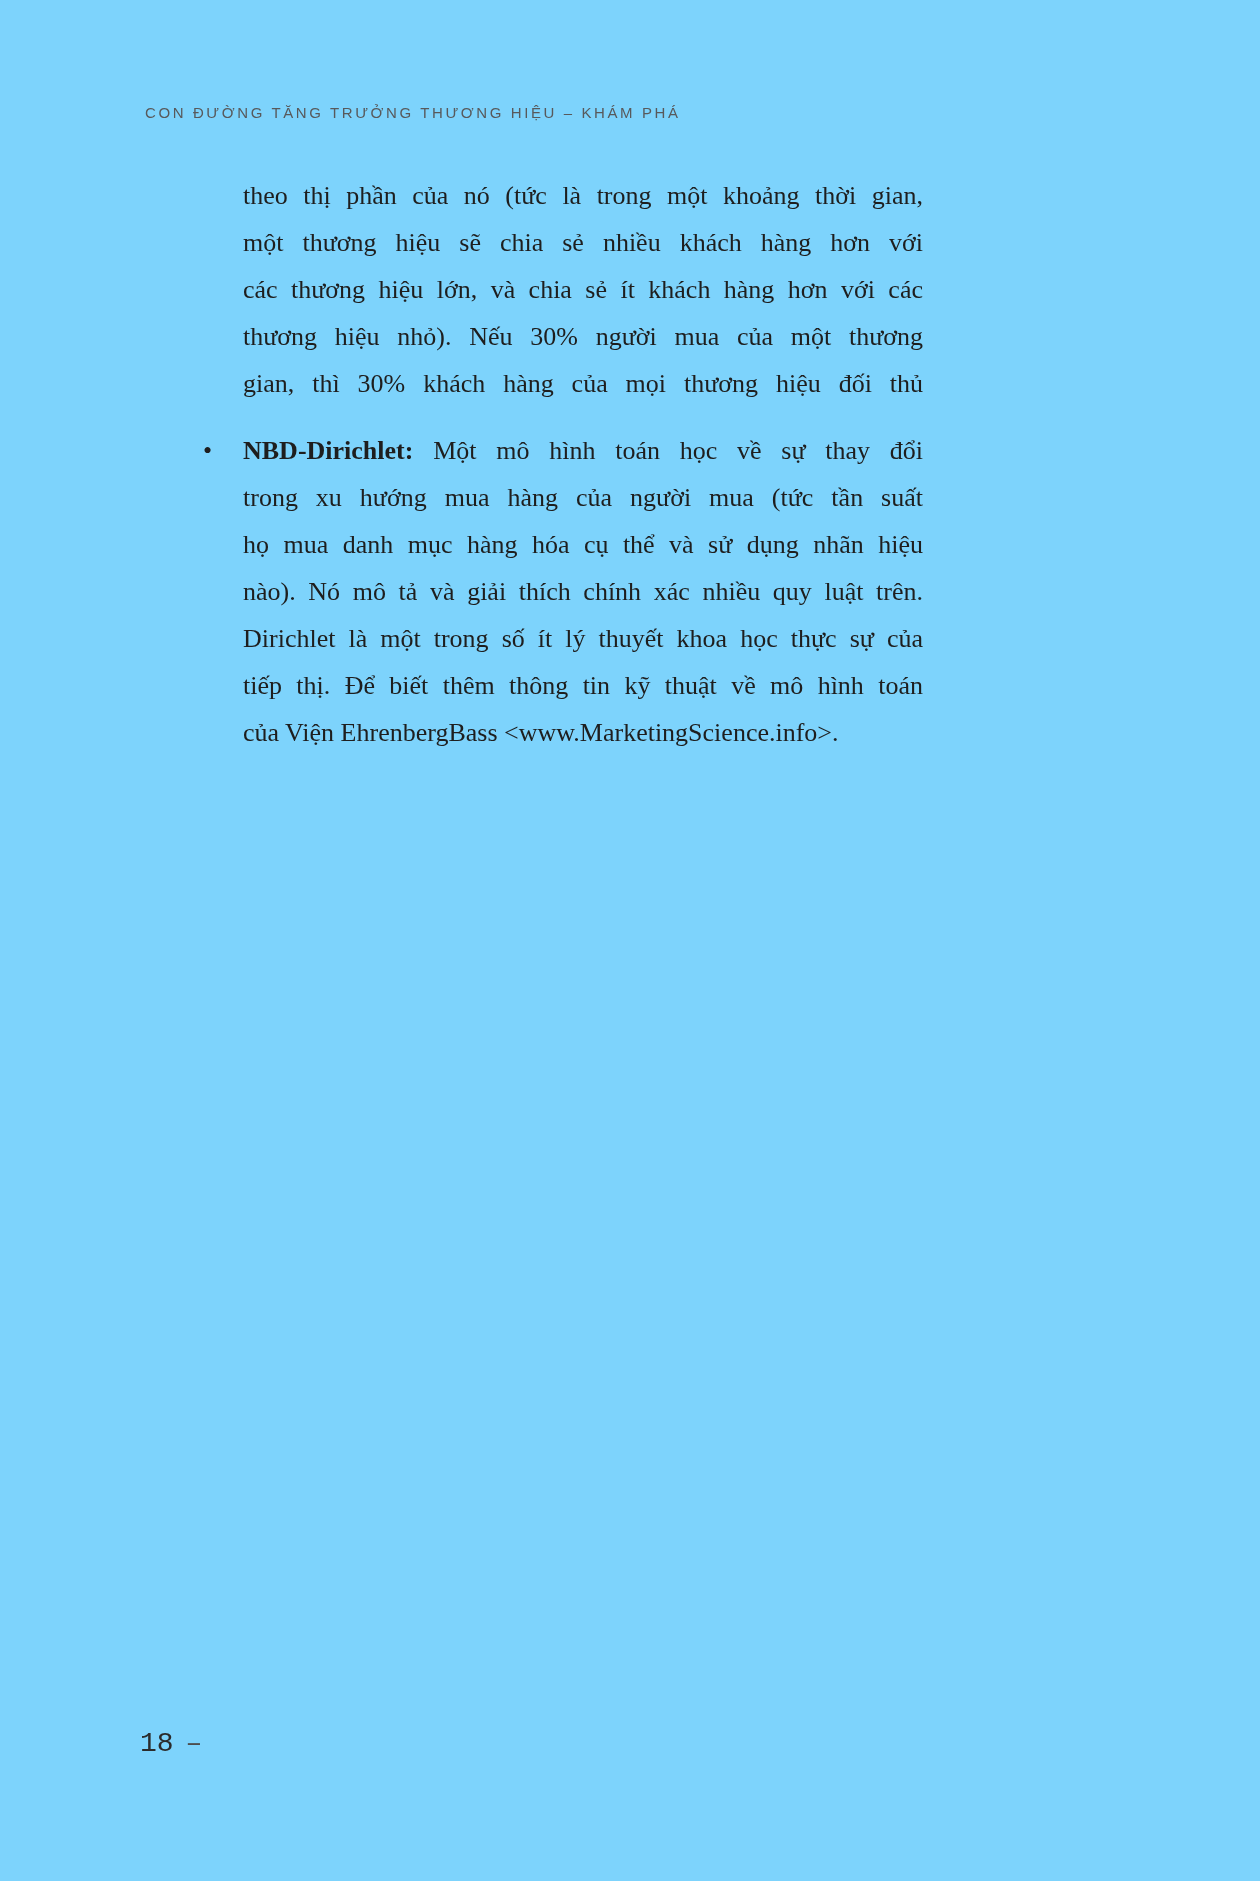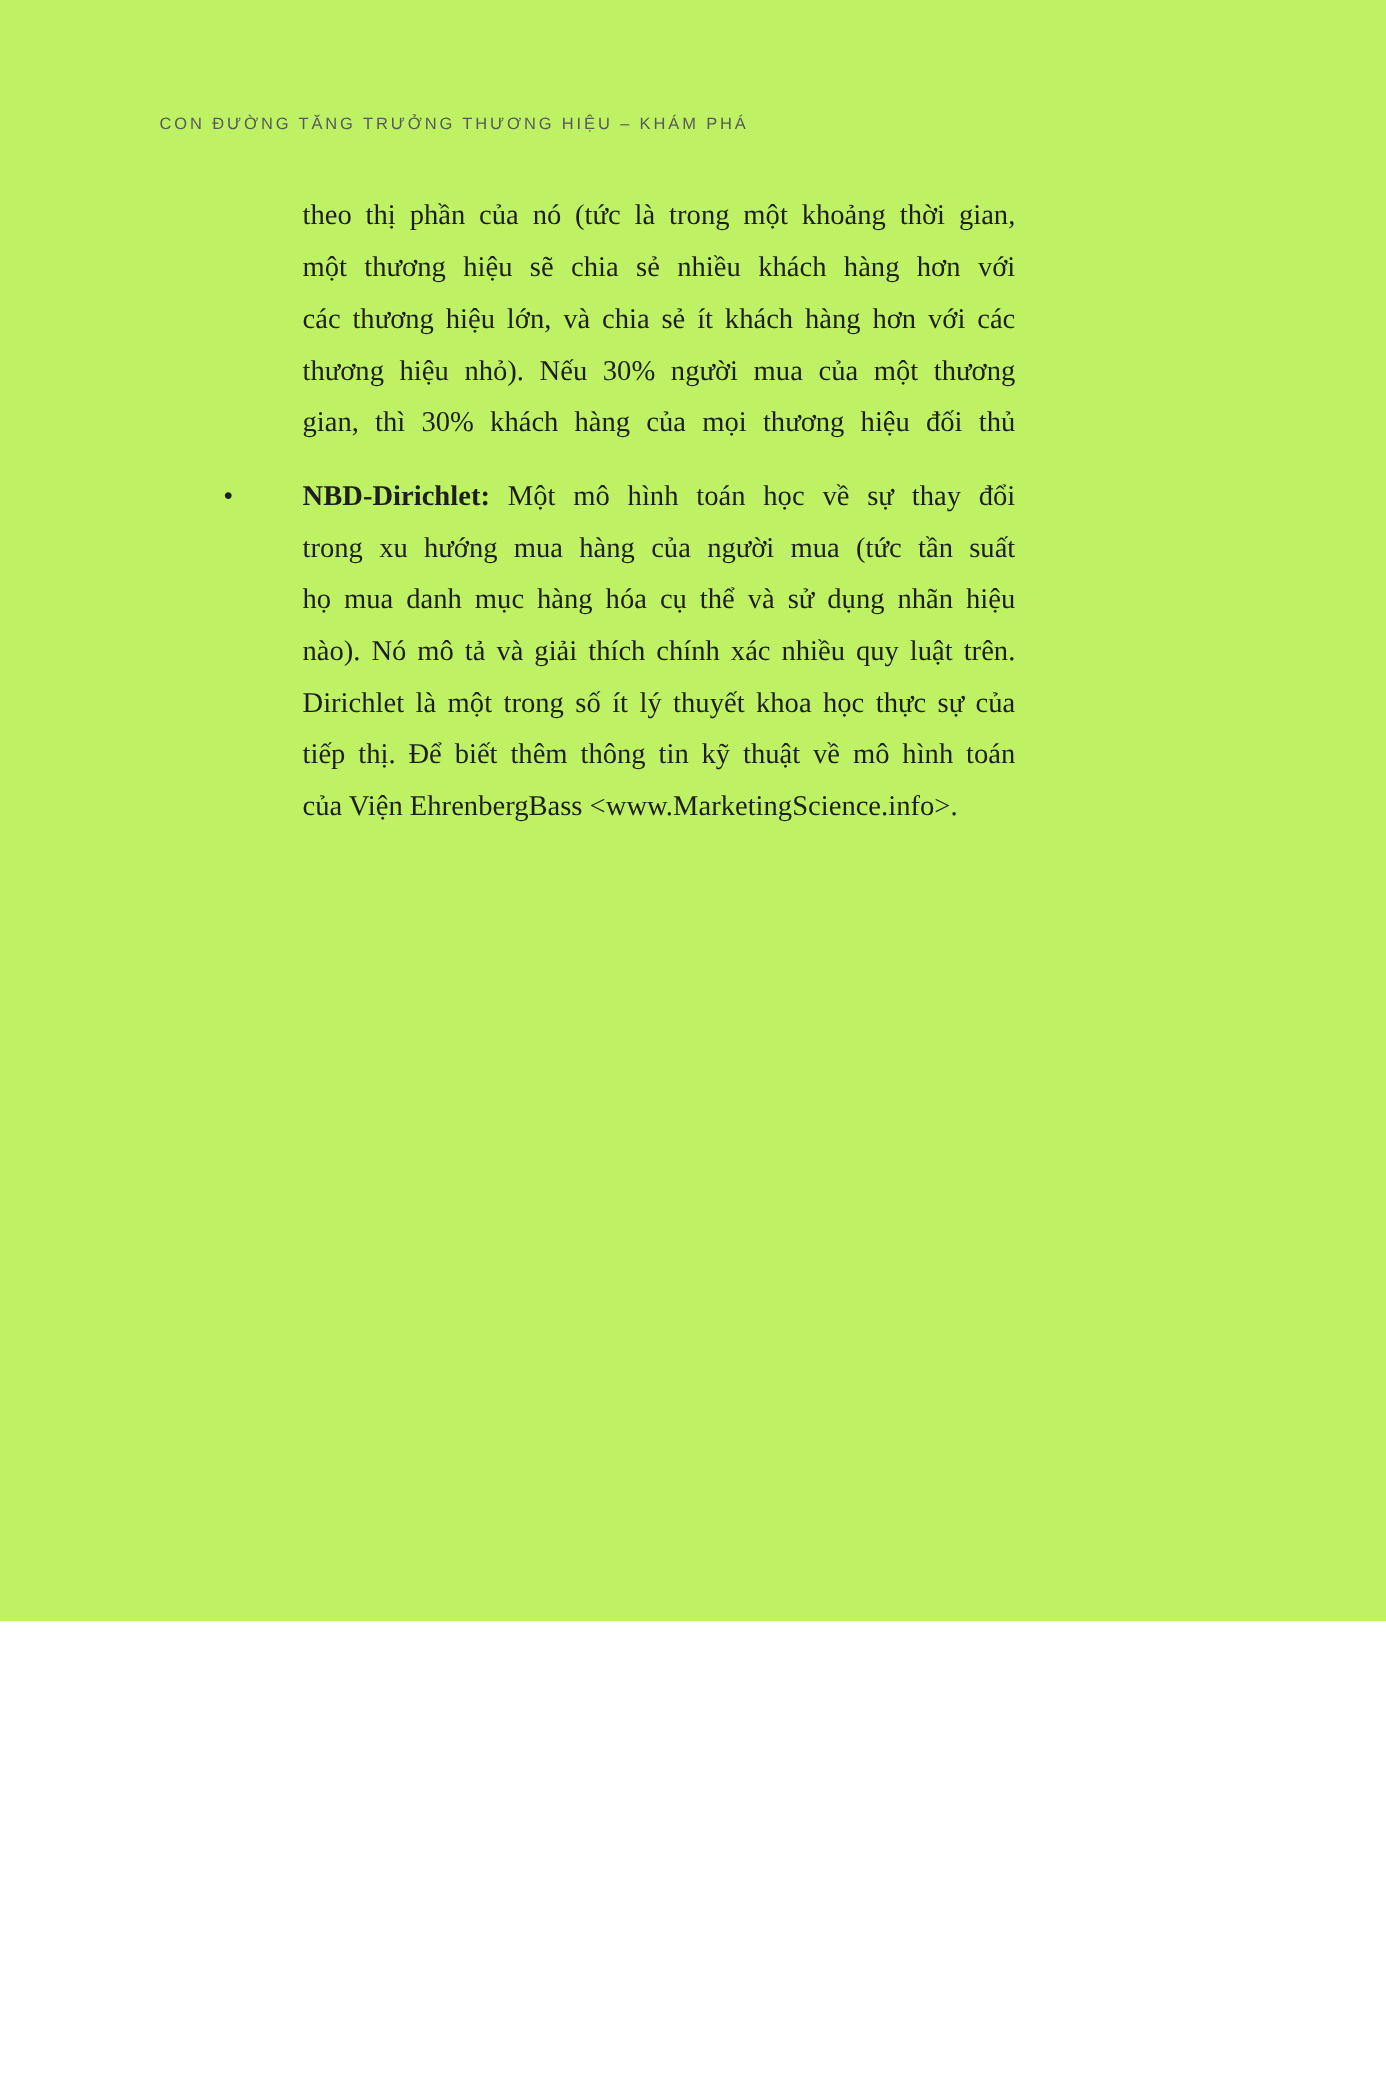--- a/index.html
+++ b/index.html
@@ -1,20 +1,20 @@
 <!DOCTYPE html>
 <html lang="vi"><head>
 <meta charset="utf-8">
 <style>
   html, body { margin: 0; padding: 0; background: #ffffff; }
   .page {
     position: relative;
     width: 1260px;
-    height: 1474px;
-    background: #bef264;
+    height: 1881px;
+    background: #7dd3fc;
     font-family: "Liberation Serif", serif;
     color: #1e1e1e;
     overflow: hidden;
   }
   .running-head {
     position: absolute;
     left: 145px;
     top: 104px;
     font-family: "Liberation Sans", sans-serif;
     font-size: 15px;
@@ -27,21 +27,20 @@
     position: absolute;
     left: 243px;
     top: 172px;
     width: 680px;
     font-size: 26px;
     line-height: 47px;
   }
   .line {
     text-align: justify;
     text-align-last: justify;
-    margin-left: 32px;
   }
   .line.last {
     text-align-last: left;
   }
   .bullet-item {
     position: relative;
     margin-top: 20px;
   }
   .bullet-marker {
     position: absolute;

